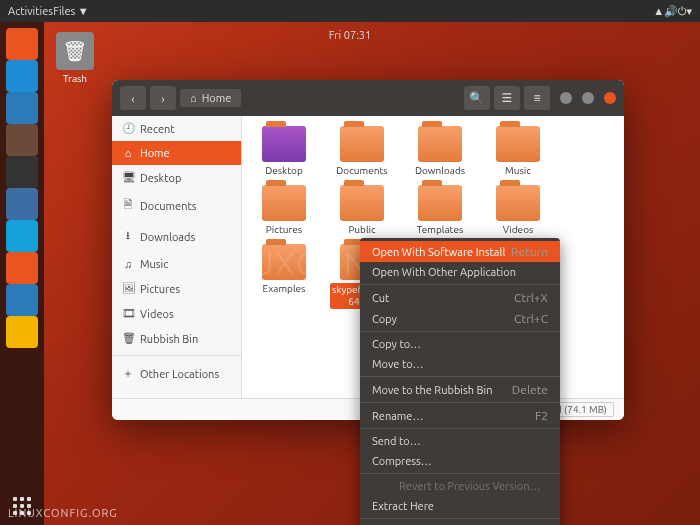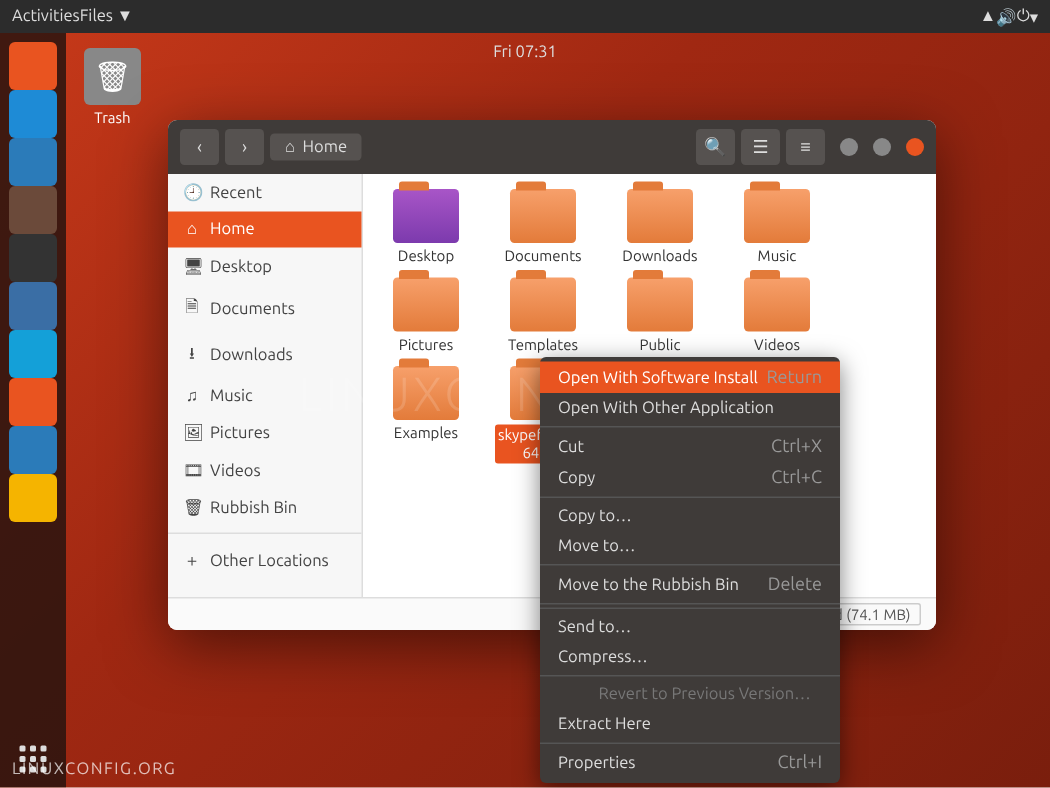--- a/index.html
+++ b/index.html
@@ -168,25 +168,25 @@
         <div class="item">
           <div class="folder"></div>
           <div class="label">Music</div>
         </div>
         <div class="item">
           <div class="folder"></div>
           <div class="label">Pictures</div>
         </div>
         <div class="item">
           <div class="folder"></div>
+          <div class="label">Public</div>
+        </div>
+        <div class="item">
+          <div class="folder"></div>
           <div class="label">Templates</div>
-        </div>
-        <div class="item">
-          <div class="folder"></div>
-          <div class="label">Public</div>
         </div>
         <div class="item">
           <div class="folder"></div>
           <div class="label">Videos</div>
         </div>
         <div class="item">
           <div class="folder"></div>
           <div class="label">Examples</div>
         </div>
         <div class="item selected"><div class="folder"></div><div class="label">skypeforlinux-64.deb</div></div>
@@ -220,20 +220,24 @@
     </div>
     <div class="ctx-item">
       <span>Move to…</span>
     </div>
     <div class="ctx-sep"></div>
     <div class="ctx-item">
       <span>Move to the Rubbish Bin</span>
       <span class="shortcut">Delete</span>
     </div>
     <div class="ctx-sep"></div>
+    <div class="ctx-item">
+      <span>Rename…</span>
+      <span class="shortcut">F2</span>
+    </div>
     <div class="ctx-sep"></div>
     <div class="ctx-item">
       <span>Send to…</span>
     </div>
     <div class="ctx-item">
       <span>Compress…</span>
     </div>
     <div class="ctx-sep"></div>
     <div class="ctx-item disabled">
       <span>Revert to Previous Version…</span>

